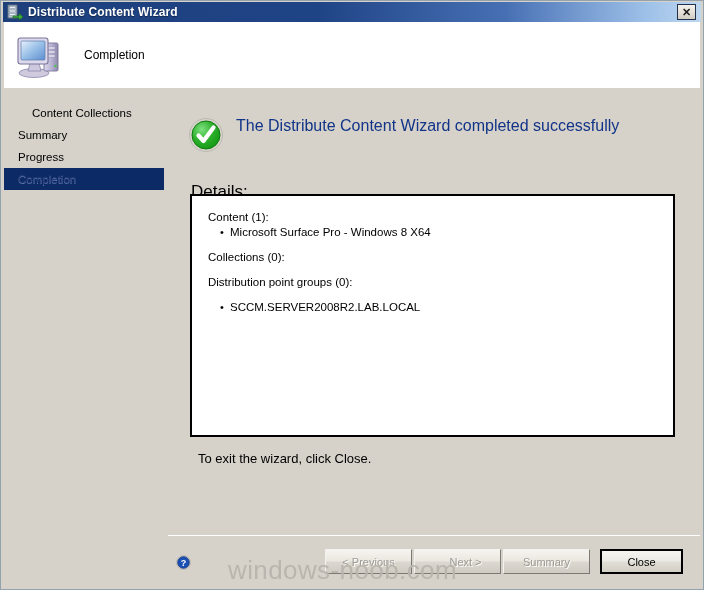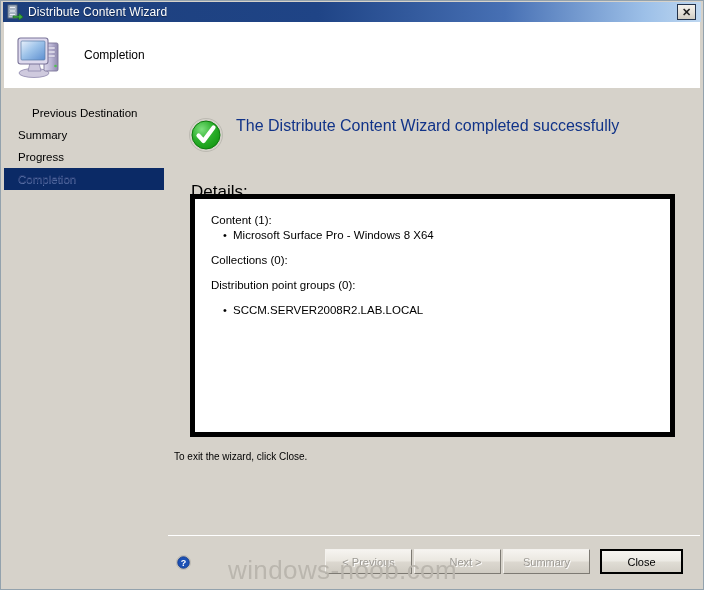--- a/index.html
+++ b/index.html
@@ -54,21 +54,21 @@
     width: 16px;
     height: 16px;
     margin-left: 4px;
     margin-right: 5px;
     flex: 0 0 auto;
     position: relative;
   }
   .titlebar-text {
     color: #ffffff;
     font-size: 12px;
-    font-weight: normal;
+    font-weight: bold;
     letter-spacing: 0.1px;
     white-space: nowrap;
     text-shadow: 0 1px 1px rgba(0,0,0,0.45);
   }
   .titlebar-close {
     position: absolute;
     right: 5px;
     top: 2px;
     width: 19px;
     height: 16px;
@@ -180,21 +180,21 @@
     color: #000000;
   }
 
   .details-box {
     position: absolute;
     left: 22px;
     top: 105px;
     width: 485px;
     height: 243px;
     background: #ffffff;
-    border: 5px solid #000000;
+    border: 2px solid #000000;
     box-sizing: border-box;
     overflow: hidden;
     padding: 14px 0 0 16px;
   }
   .detail-group {
     margin-bottom: 10px;
   }
   .detail-head {
     font-size: 11.5px;
     color: #000000;
@@ -216,23 +216,23 @@
   .detail-bullets li:before {
     content: "\2022";
     position: absolute;
     left: -10px;
     top: 0;
     font-size: 11px;
   }
 
   .exit-note {
     position: absolute;
-    left: 6px;
+    left: 30px;
     top: 362px;
-    font-size: 10px;
+    font-size: 13px;
     color: #000000;
   }
 
   
   .buttonbar {
     position: absolute;
     left: 168px;
     top: 535px;
     right: 4px;
     height: 51px;
@@ -348,21 +348,21 @@
         <rect x="31" y="24" width="8" height="2" fill="#efedf7" stroke="#8e88ad" stroke-width="0.5"></rect>
         <circle cx="39.5" cy="35" r="1.3" fill="#4fc24f"></circle>
         <rect x="2" y="7" width="30" height="26" rx="2.5" fill="#dedaee" stroke="#7b7599" stroke-width="1.1"></rect>
         <rect x="5" y="10" width="24" height="19" rx="1" fill="url(#scr)" stroke="#5a7ba8" stroke-width="0.7"></rect>
       </svg>
     </span>
     <span class="header-title">Completion</span>
   </div>
 
   <div class="sidebar" id="sidebar">
-      <div class="sidebar-item sub">Previous Destination</div>
+      <div class="sidebar-item sub">Content Collections</div>
       <div class="sidebar-item">Summary</div>
       <div class="sidebar-item">Progress</div>
       <div class="sidebar-item selected">Completion</div>
     </div>
 
   <div class="content">
 
     <div class="success-row">
       <span class="success-icon">
         <svg width="36" height="36" viewBox="0 0 36 36">

